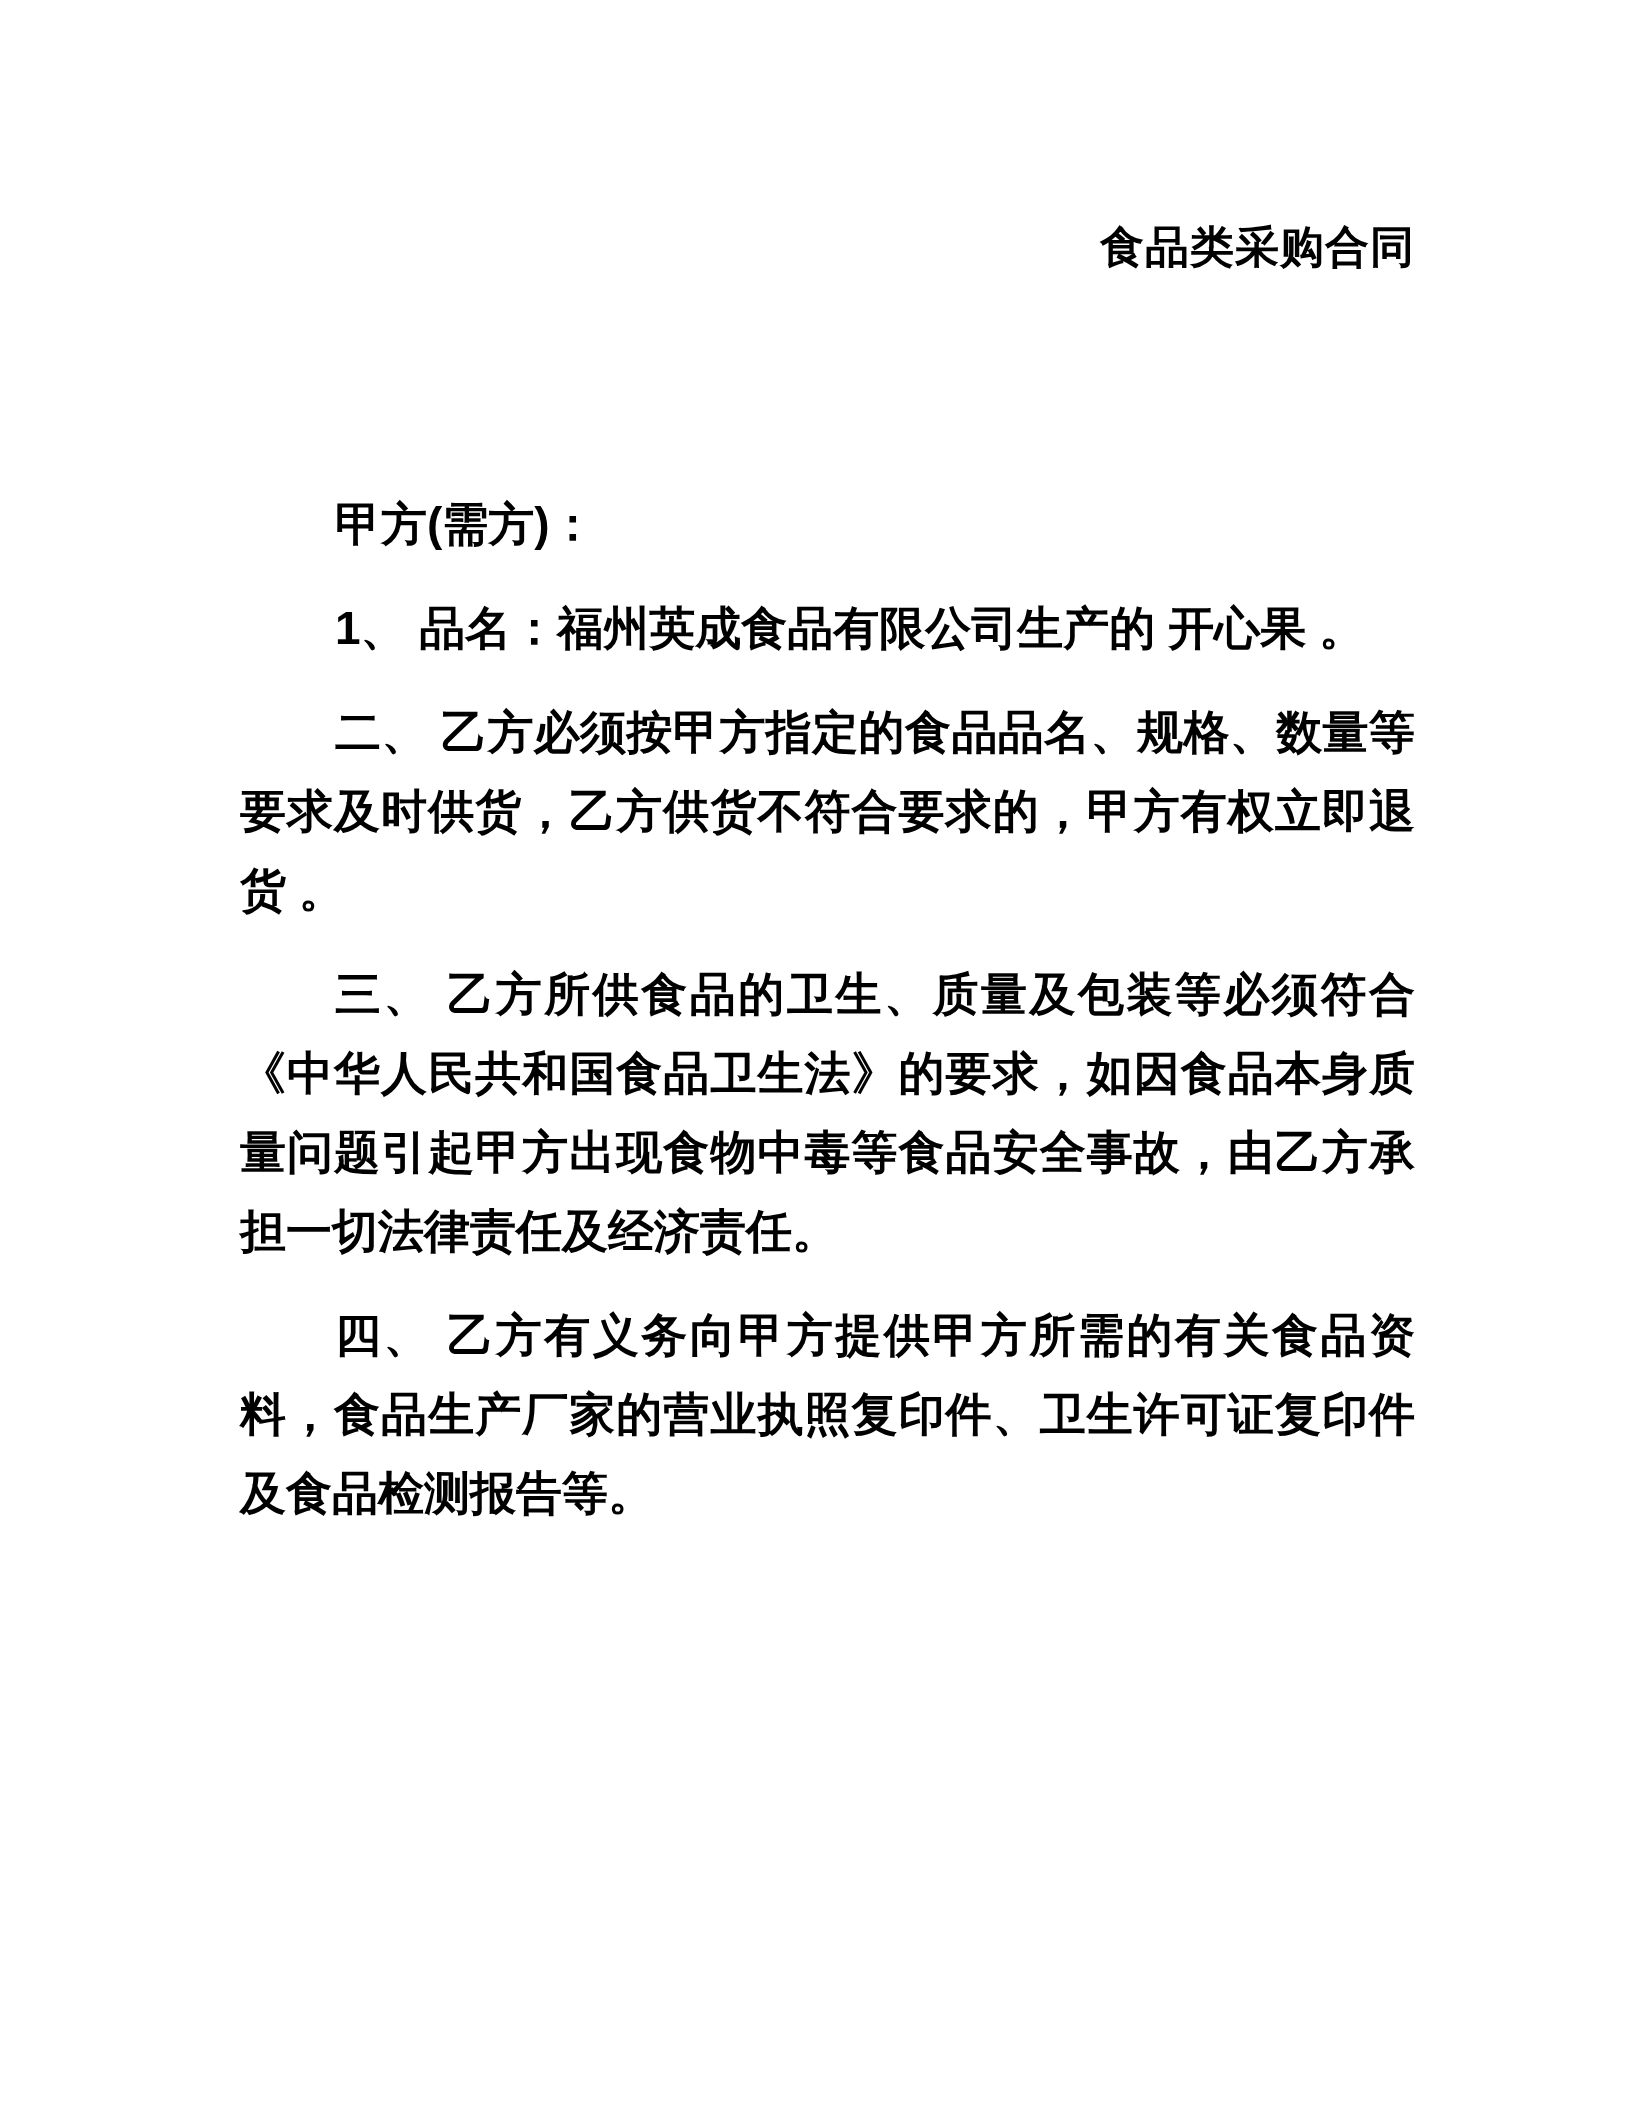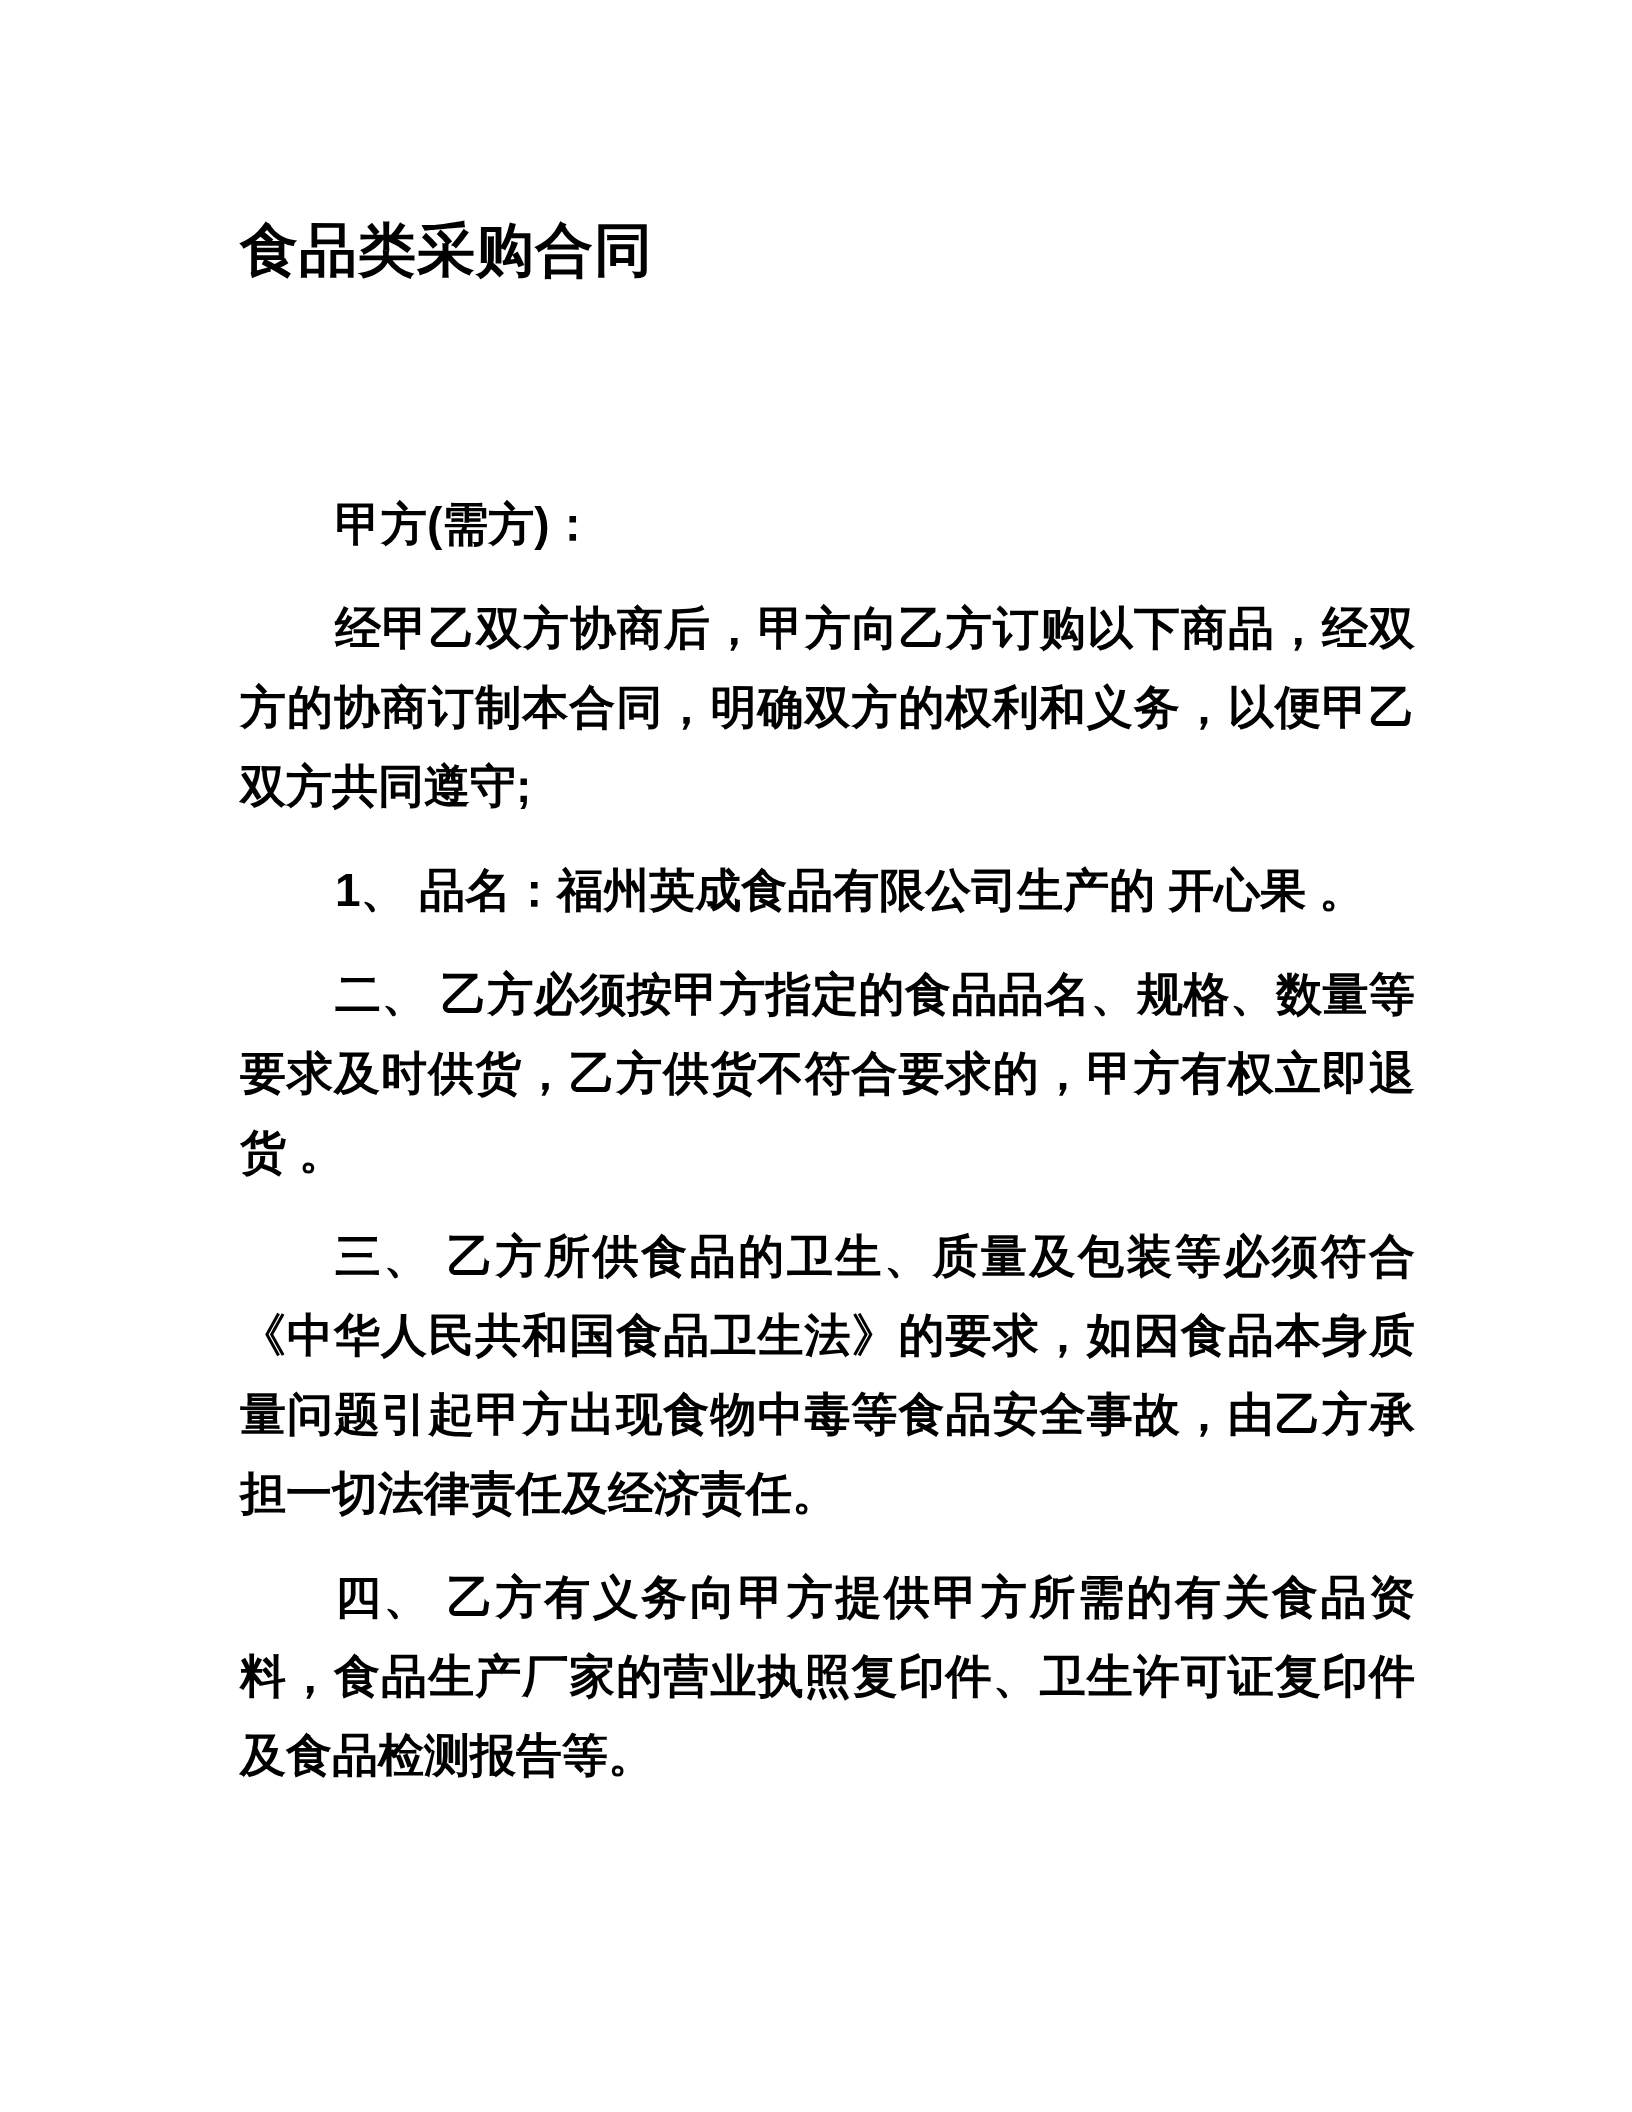--- a/index.html
+++ b/index.html
@@ -13,43 +13,43 @@
     height: 2112px;
     background: #ffffff;
     box-sizing: border-box;
     padding: 213px 217px 0 240px;
     font-family: "Liberation Sans", sans-serif;
     color: #000000;
     overflow: hidden;
   }
   .title {
     margin: 0 0 198px 0;
-    font-size: 58px;
+    font-size: 44px;
     line-height: 74px;
     font-weight: 700;
-    text-align: left;
+    text-align: right;
     letter-spacing: 1px;
+    font-family: Liberation Mono, monospace;
   }
   .para {
     margin: 0 0 25px 0;
     font-size: 46px;
     line-height: 79px;
     font-weight: 600;
     text-indent: 95px;
     text-align: justify;
     word-break: break-all;
   }
 </style>
 </head>
 <body>
 
 <div class="page">
   <h1 class="title">食品类采购合同</h1>
 
   <div>
     <p class="para">甲方(需方)：</p>
-    <p class="para">经甲乙双方协商后，甲方向乙方订购以下商品，经双方的协商订制本合同，明确双方的权利和义务，以便甲乙双方共同遵守;</p>
     <p class="para">1、 品名：福州英成食品有限公司生产的 开心果 。</p>
     <p class="para">二、 乙方必须按甲方指定的食品品名、规格、数量等要求及时供货，乙方供货不符合要求的，甲方有权立即退货 。</p>
     <p class="para">三、 乙方所供食品的卫生、质量及包装等必须符合《中华人民共和国食品卫生法》的要求，如因食品本身质量问题引起甲方出现食物中毒等食品安全事故，由乙方承担一切法律责任及经济责任。</p>
     <p class="para">四、 乙方有义务向甲方提供甲方所需的有关食品资料，食品生产厂家的营业执照复印件、卫生许可证复印件及食品检测报告等。</p>
   </div>
 </div>
 
 </body></html>

